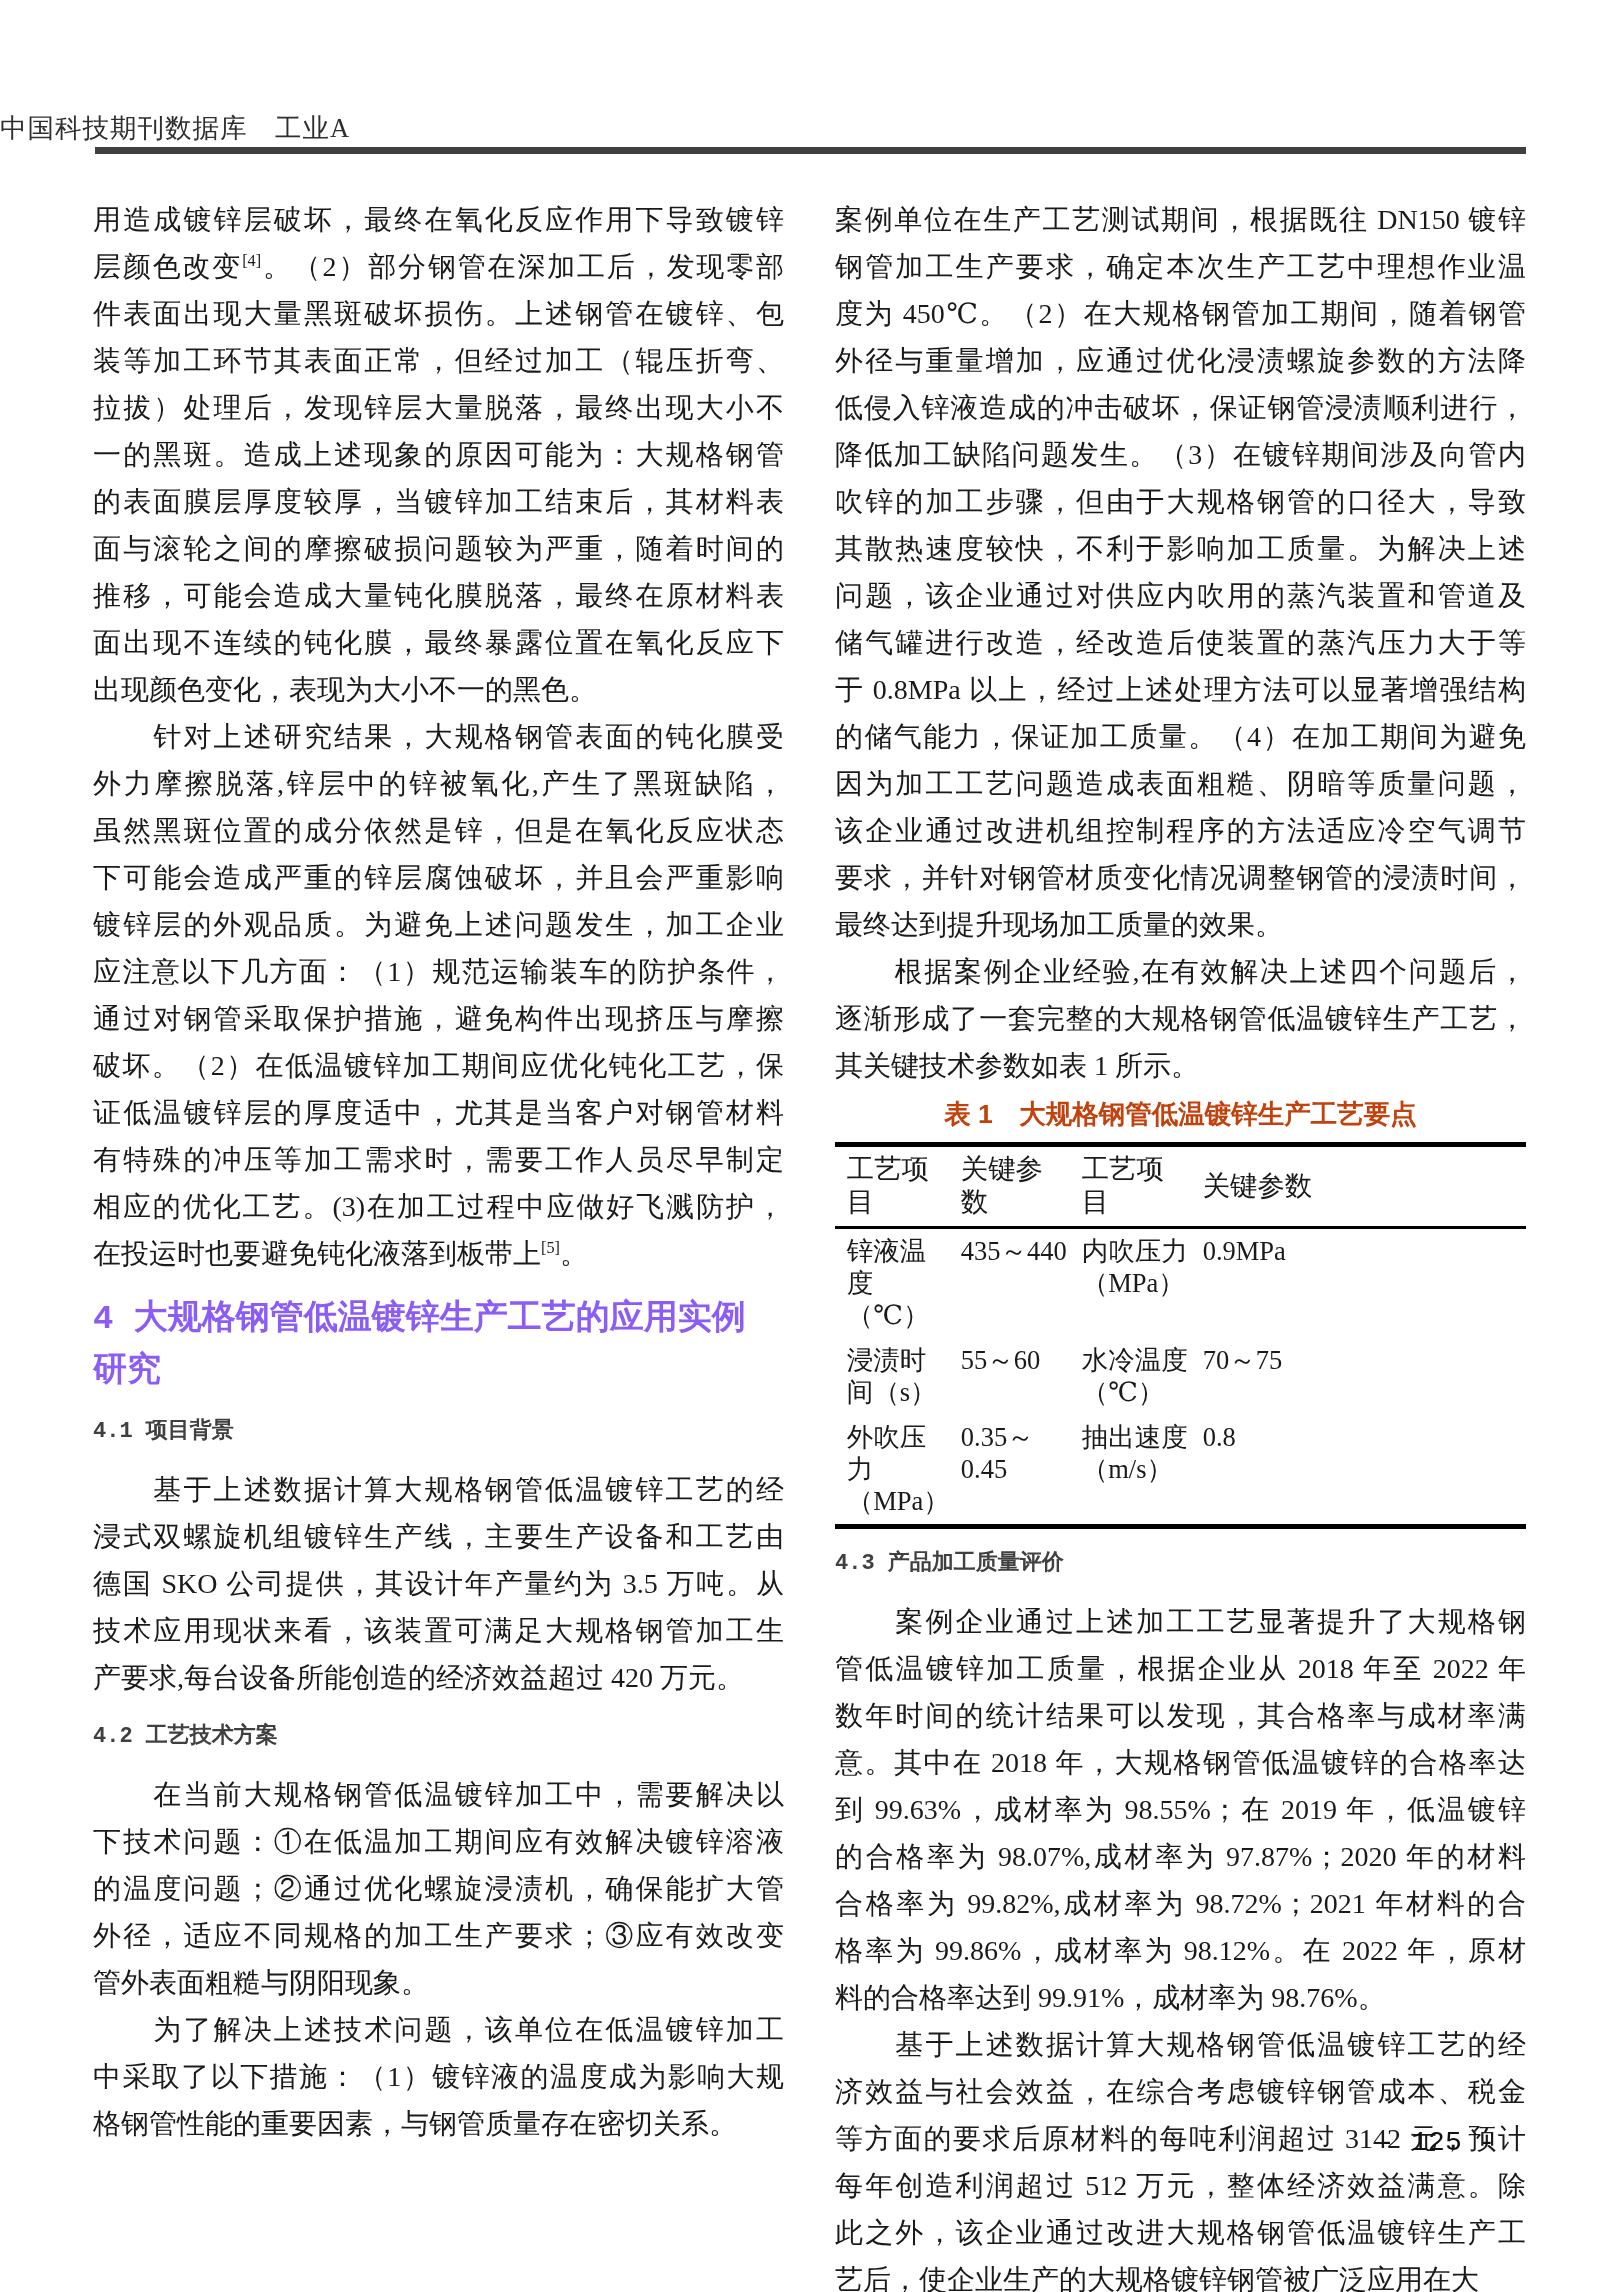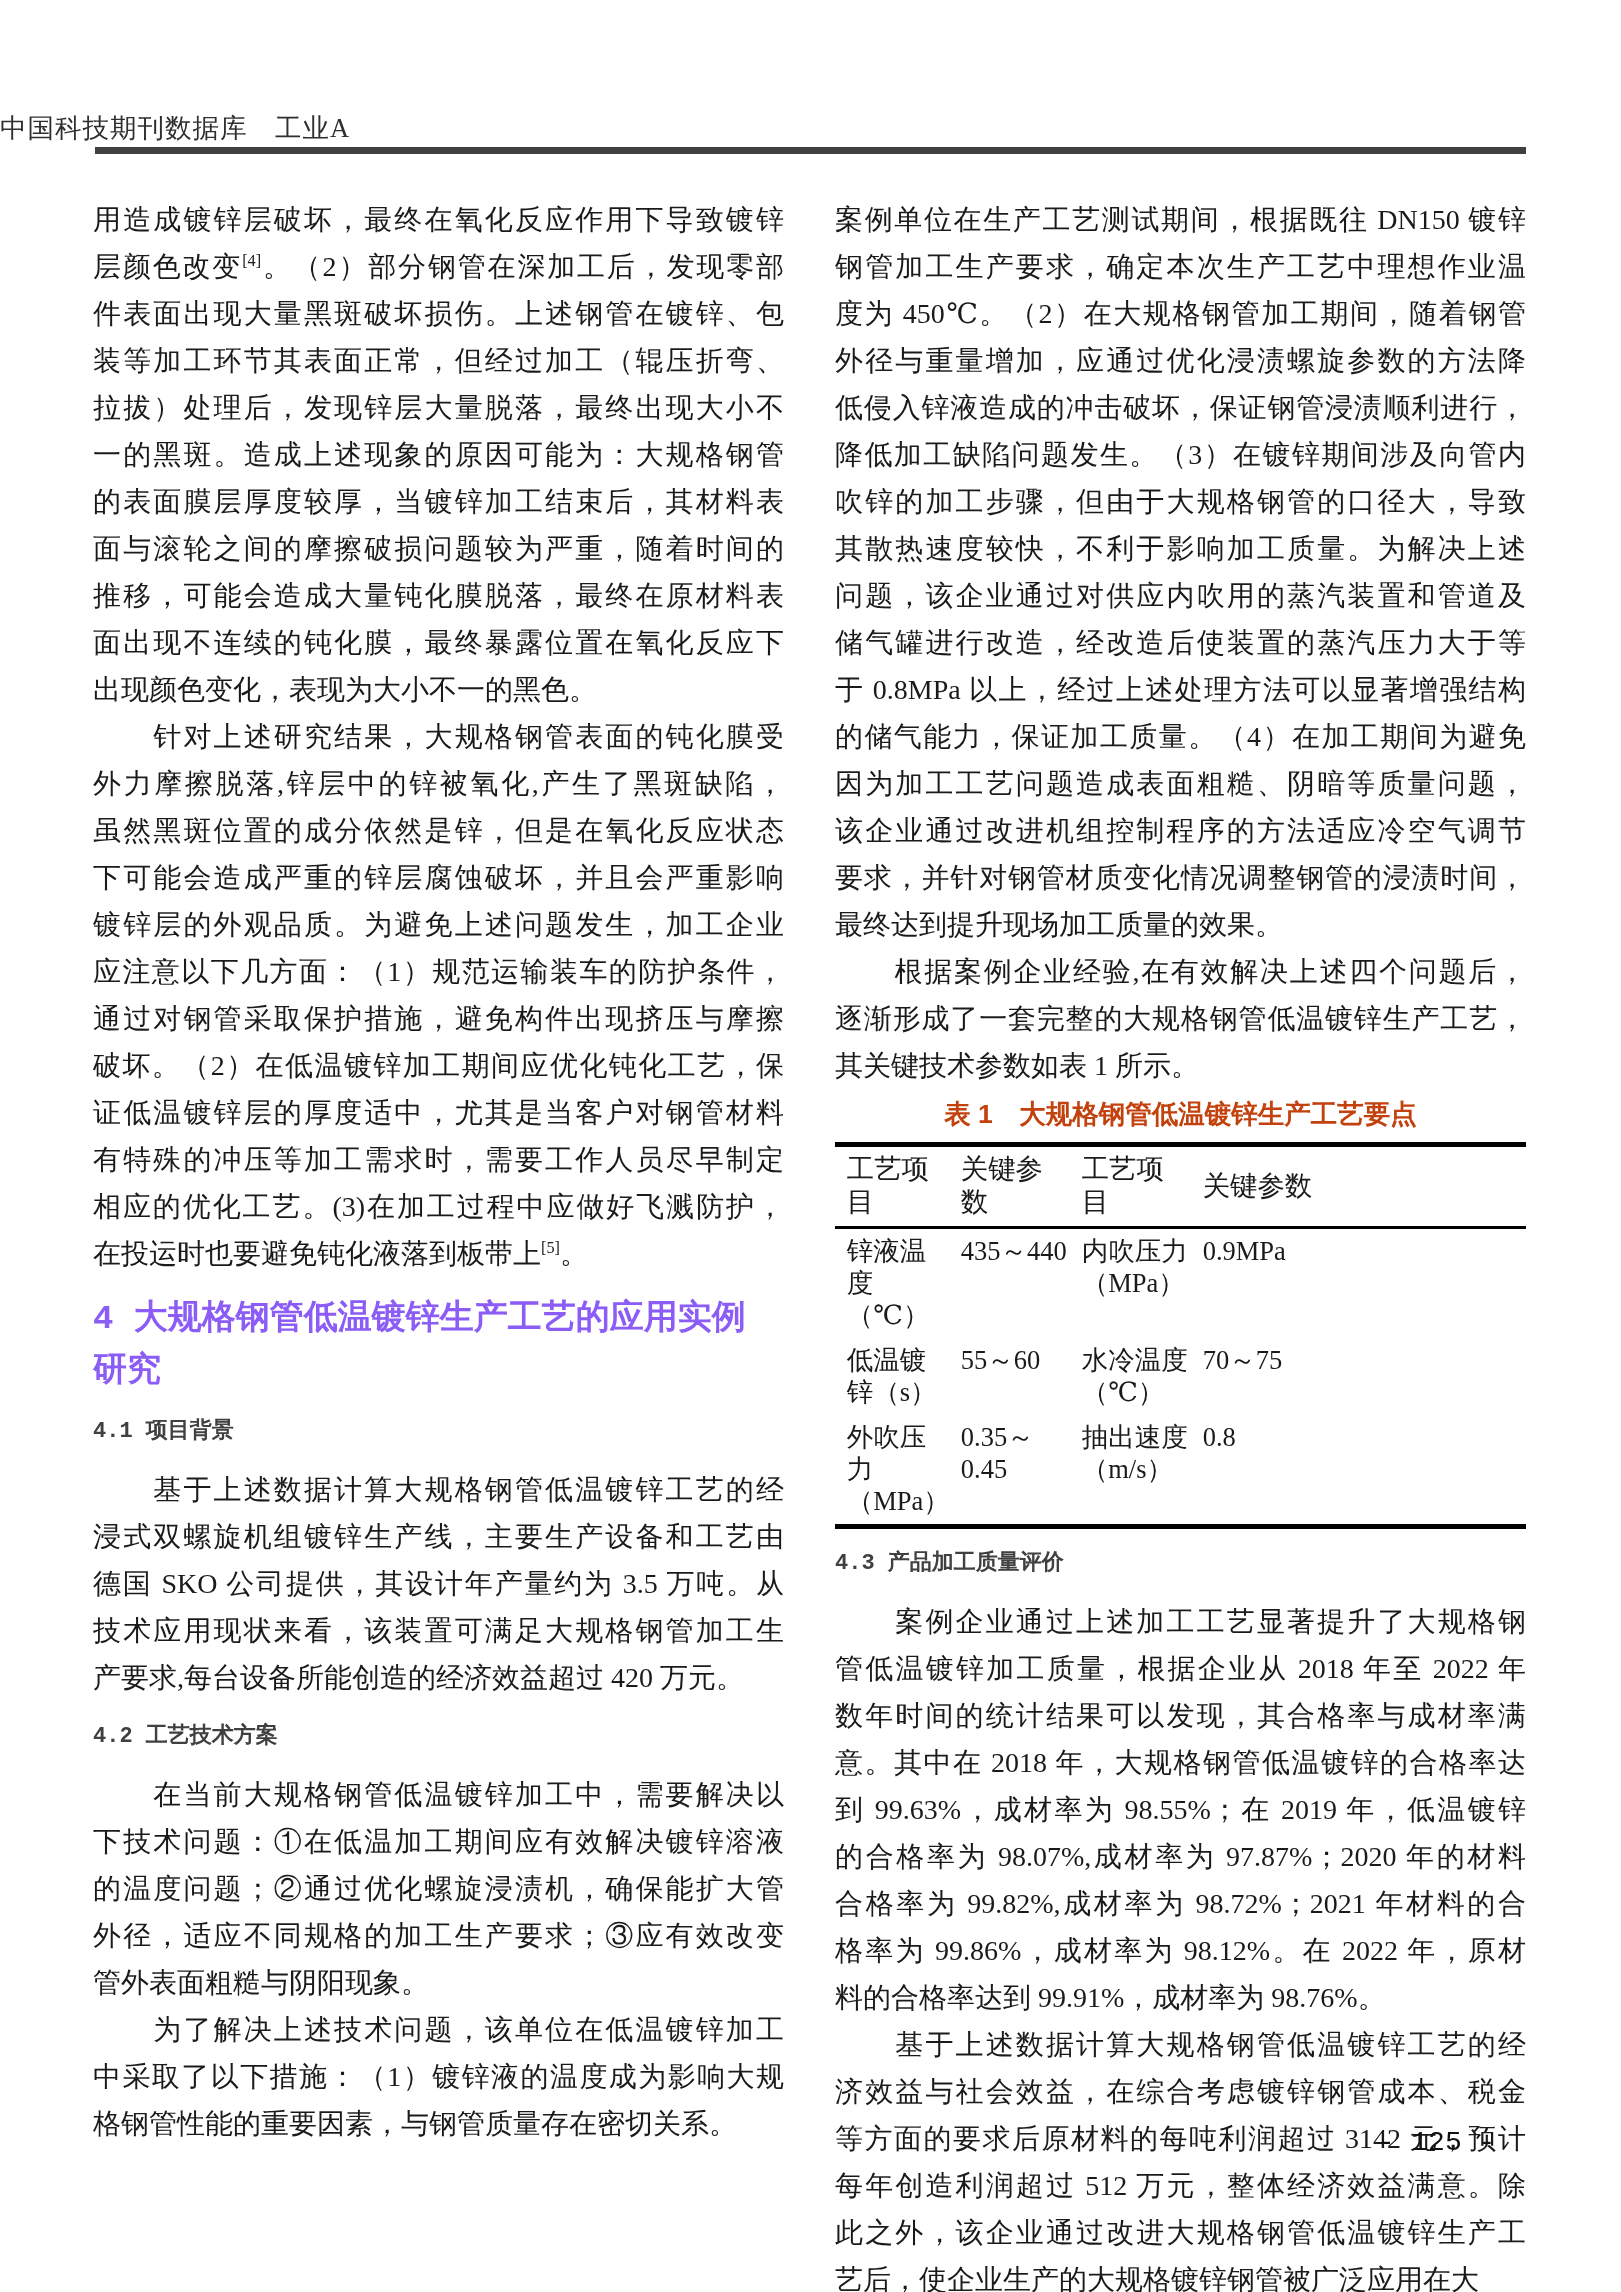--- a/index.html
+++ b/index.html
@@ -156,21 +156,21 @@
       <tbody>
           <tr>
             <td>锌液温度
 （℃）</td>
             <td>435～440</td>
             <td>内吹压力
 （MPa）</td>
             <td>0.9MPa</td>
           </tr>
           <tr>
-            <td>低温镀锌（s）</td>
+            <td>浸渍时间（s）</td>
             <td>55～60</td>
             <td>水冷温度
 （℃）</td>
             <td>70～75</td>
           </tr>
           <tr>
             <td>外吹压力
 （MPa）</td>
             <td>0.35～0.45</td>
             <td>抽出速度

